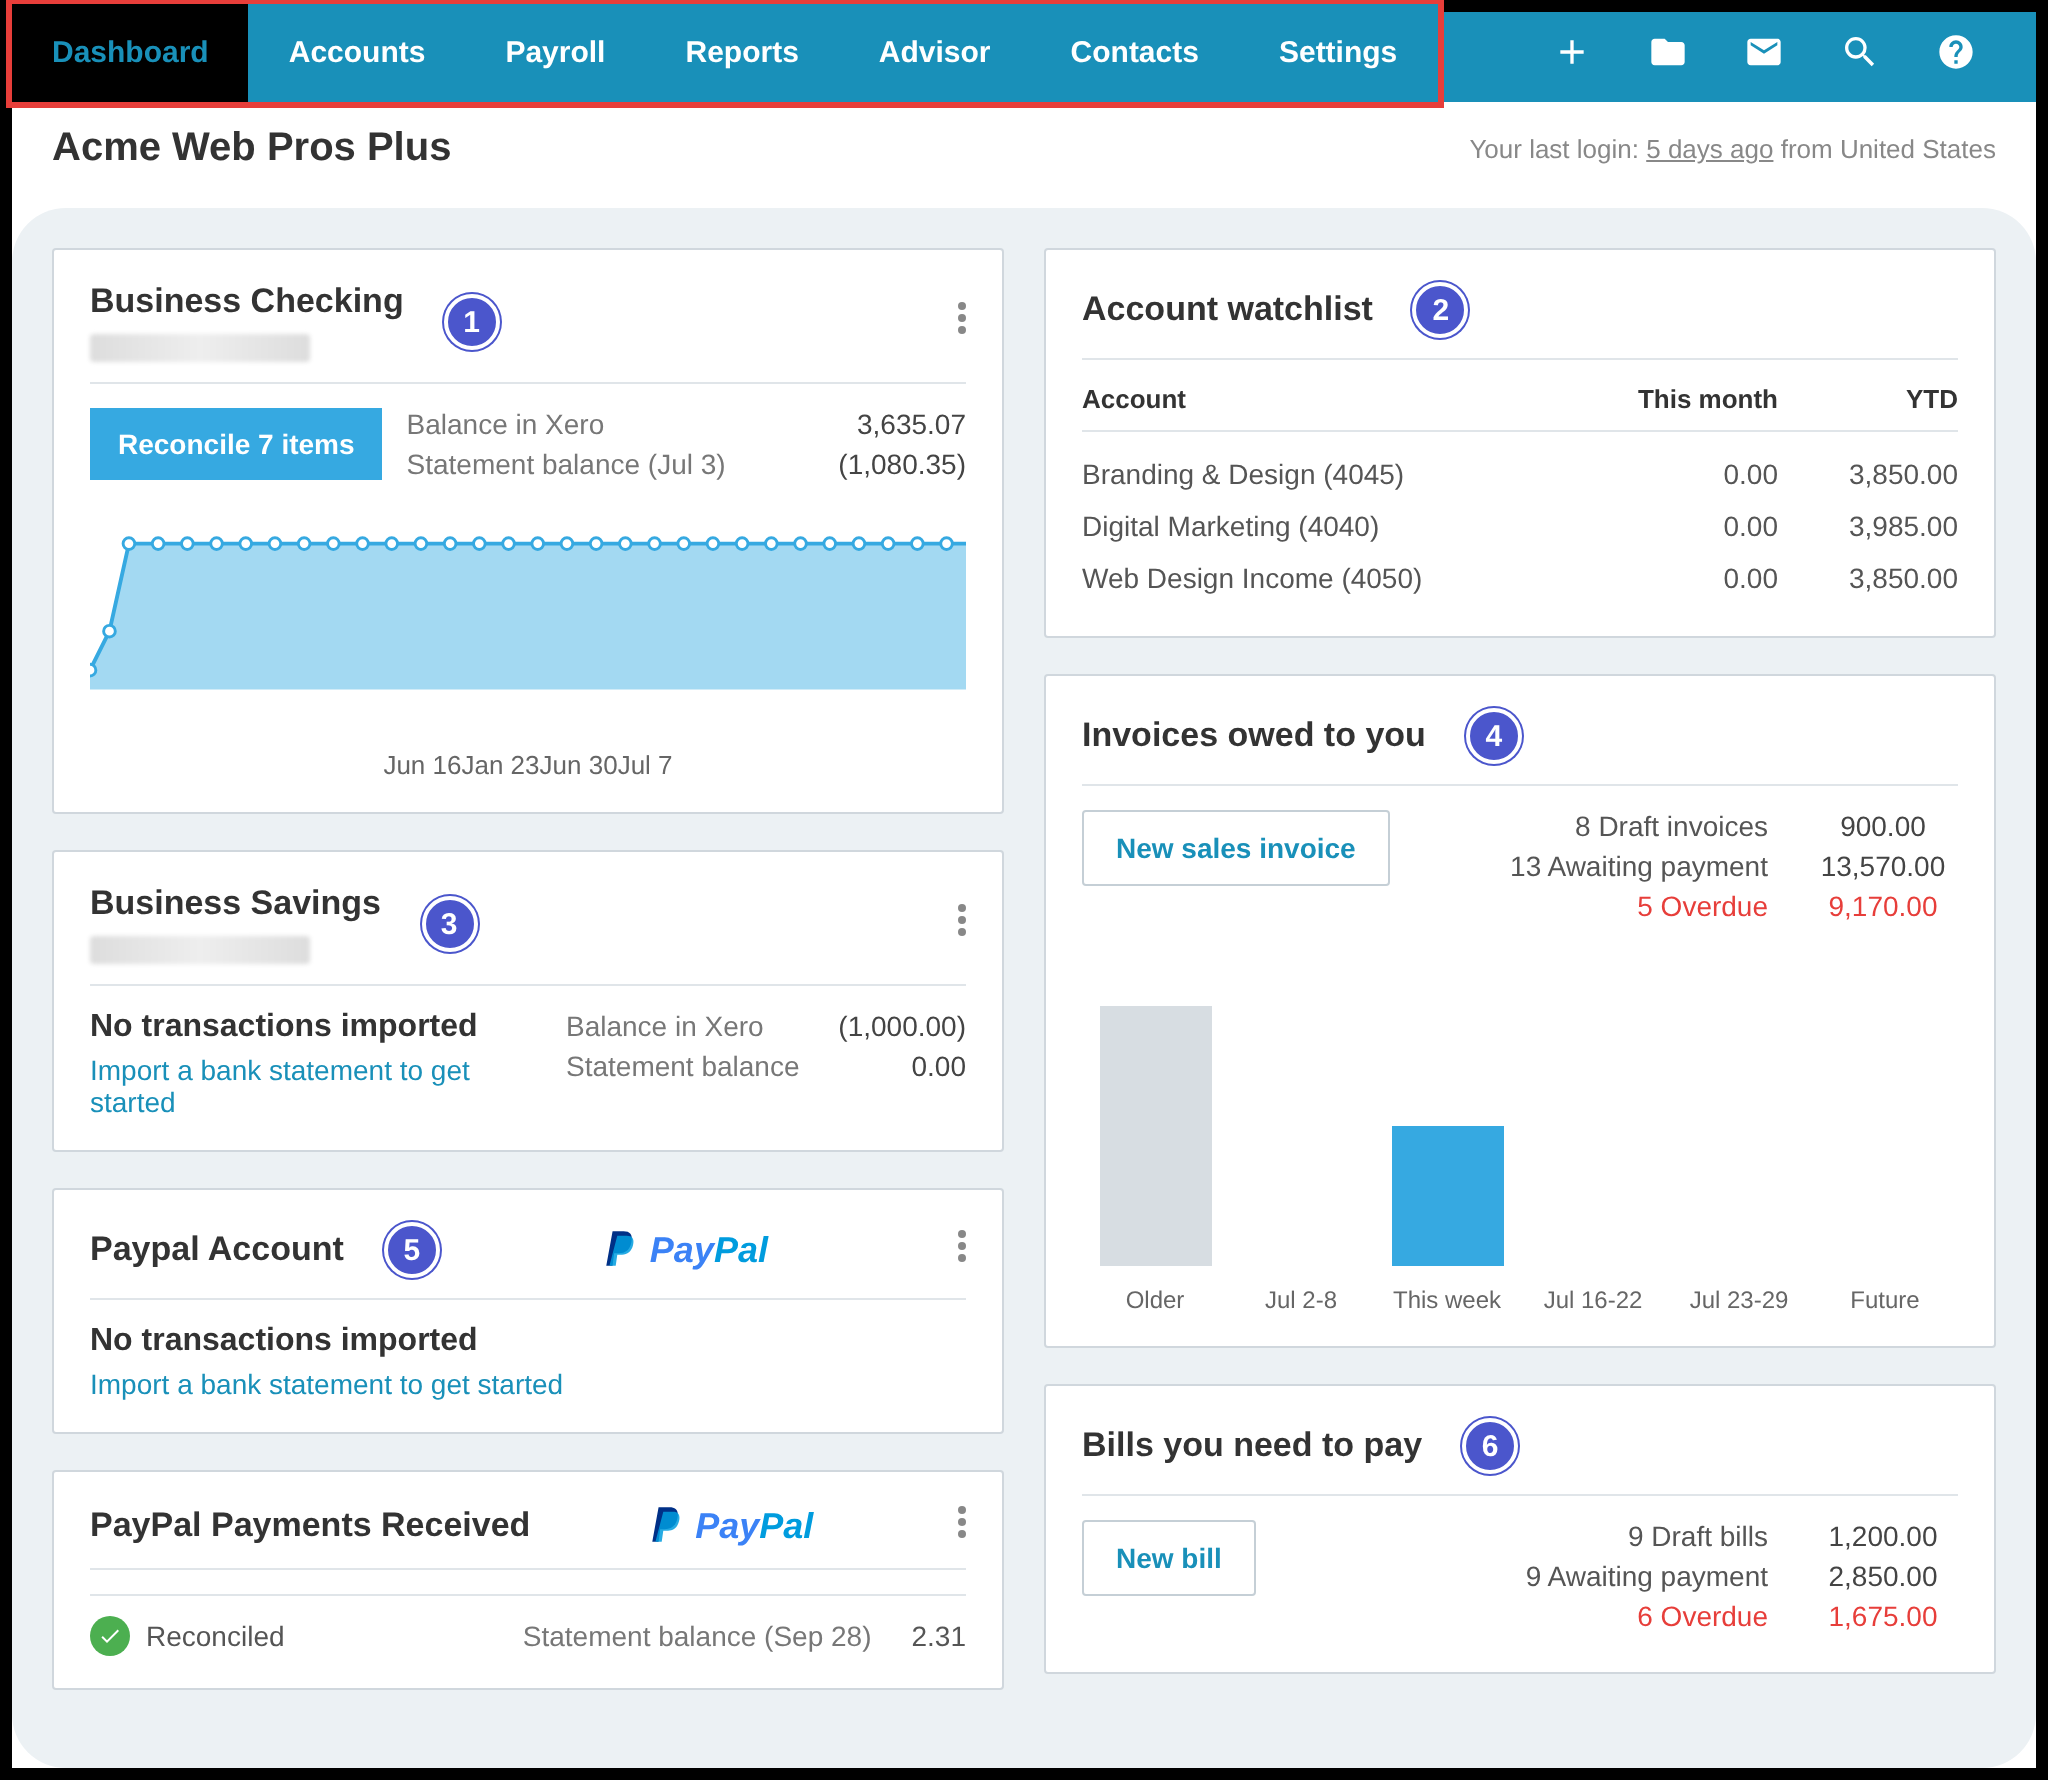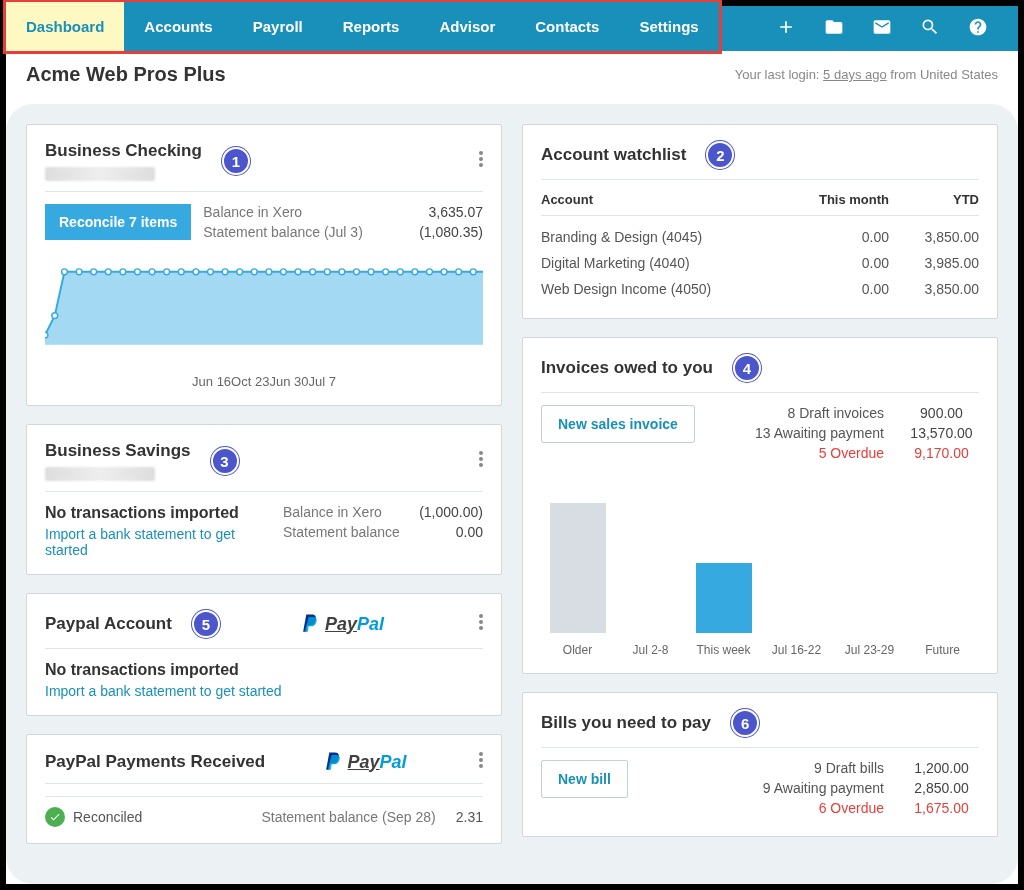--- a/index.html
+++ b/index.html
@@ -2,21 +2,21 @@
 <html><head>
 <meta charset="utf-8">
 <style>
 * { box-sizing: border-box; margin: 0; padding: 0; }
 body { font-family: -apple-system, BlinkMacSystemFont, "Segoe UI", Arial, sans-serif; background: #000; width:1024px; height:890px; overflow:hidden; }
 .frame { border: 6px solid #000; width:1024px; height:890px; background:#fff; display:flex; flex-direction:column; }
 .topbar { height: 45px; background:#1990b9; display:flex; align-items:center; color:#fff; }
 .nav-highlight { border: 3px solid #e73e3a; height:55px; display:flex; align-items:center; background:#1990b9; position:relative; margin-top:-5px; margin-left:-3px; }
 .tabs { display:flex; height:100%; align-items:center; }
 .tab { padding:0 20px; font-size:15px; font-weight:600; color:#fff; cursor:pointer; height:100%; display:flex; align-items:center; }
-.tab.active { background:#fef9c3; color:#1990b9; }
+.tab.active { background:#000000; color:#1990b9; }
 .topbar-icons { margin-left:auto; display:flex; align-items:center; gap:28px; padding-right:30px; }
 .topbar-icons svg { fill:#fff; width:20px; height:20px; cursor:pointer; }
 .subhead { background:#fff; padding:12px 20px 18px 20px; display:flex; align-items:center; }
 .company { font-size:20px; font-weight:700; color:#333; }
 .login-info { margin-left:auto; color:#888; font-size:13px; }
 .login-info .underline { text-decoration:underline; }
 .content { flex:1; background:#ecf1f4; padding:20px; display:flex; gap:20px; overflow:hidden;border-radius:27px; }
 .col { flex:1; display:flex; flex-direction:column; gap:18px; }
 .card { background:#fff; border:1px solid #d0d7dd; border-radius:2px; padding:16px 18px; }
 .card-head { display:flex; align-items:center; border-bottom:1px solid #e0e5e9; padding-bottom:10px; margin-bottom:12px; position:relative; }
@@ -27,21 +27,21 @@
 .redacted { width:110px; height:14px; background:linear-gradient(90deg,#ddd,#eee,#ddd); margin-top:6px; border-radius:2px; filter:blur(1px); }
 .btn-reconcile { background:#36a9e1; color:#fff; border:none; padding:10px 14px; font-size:14px; font-weight:600; cursor:pointer; }
 .balance-row { display:flex; justify-content:space-between; font-size:14px; color:#555; margin-bottom:4px; }
 .balance-row .label { color:#777; }
 .balance-row .val { color:#444; }
 .sparkline { margin-top:12px; }
 .dates-row { display:flex; justify-content:center; font-size:13px; color:#666; margin-top:24px; padding:0 4px; }
 .link { color:#1990b9; font-size:14px; cursor:pointer; }
 .no-tx { font-size:16px; font-weight:700; color:#333; margin-bottom:4px; }
 .paypal-logo { margin-left:auto; margin-right:14px; display:flex; align-items:center; font-weight:800; font-style:italic; font-size:18px; }
-.paypal-logo .pp1 { color:#404040;text-decoration:underline; }
+.paypal-logo .pp1 { color:#3b82f6; }
 .paypal-logo .pp2 { color:#009cde; }
 .paypal-p { width:20px; height:22px; margin-right:4px; }
 .watch-head { display:flex; font-size:13px; font-weight:700; color:#333; border-bottom:1px solid #e0e5e9; padding-bottom:8px; margin-bottom:8px; }
 .watch-head .c1 { flex:1; }
 .watch-head .c2 { width:100px; text-align:right; }
 .watch-head .c3 { width:90px; text-align:right; }
 .watch-row { display:flex; font-size:14px; color:#555; padding:5px 0; }
 .watch-row .c1 { flex:1; }
 .watch-row .c2 { width:100px; text-align:right; }
 .watch-row .c3 { width:90px; text-align:right; }
@@ -169,21 +169,21 @@
                 <circle cx="380" cy="15" r="3"></circle>
                 <circle cx="395" cy="15" r="3"></circle>
                 <circle cx="410" cy="15" r="3"></circle>
                 <circle cx="425" cy="15" r="3"></circle>
                 <circle cx="440" cy="15" r="3"></circle>
             </g>
           </svg>
         </div>
         <div class="dates-row">
           <span>Jun 16</span>
-          <span>Oct 23</span>
+          <span>Jan 23</span>
           <span>Jun 30</span>
           <span>Jul 7</span>
         </div>
       </div>
 
       <div class="card">
         <div class="card-head">
           <div>
             <div class="card-title">Business Savings</div>
             <div class="redacted"></div>

